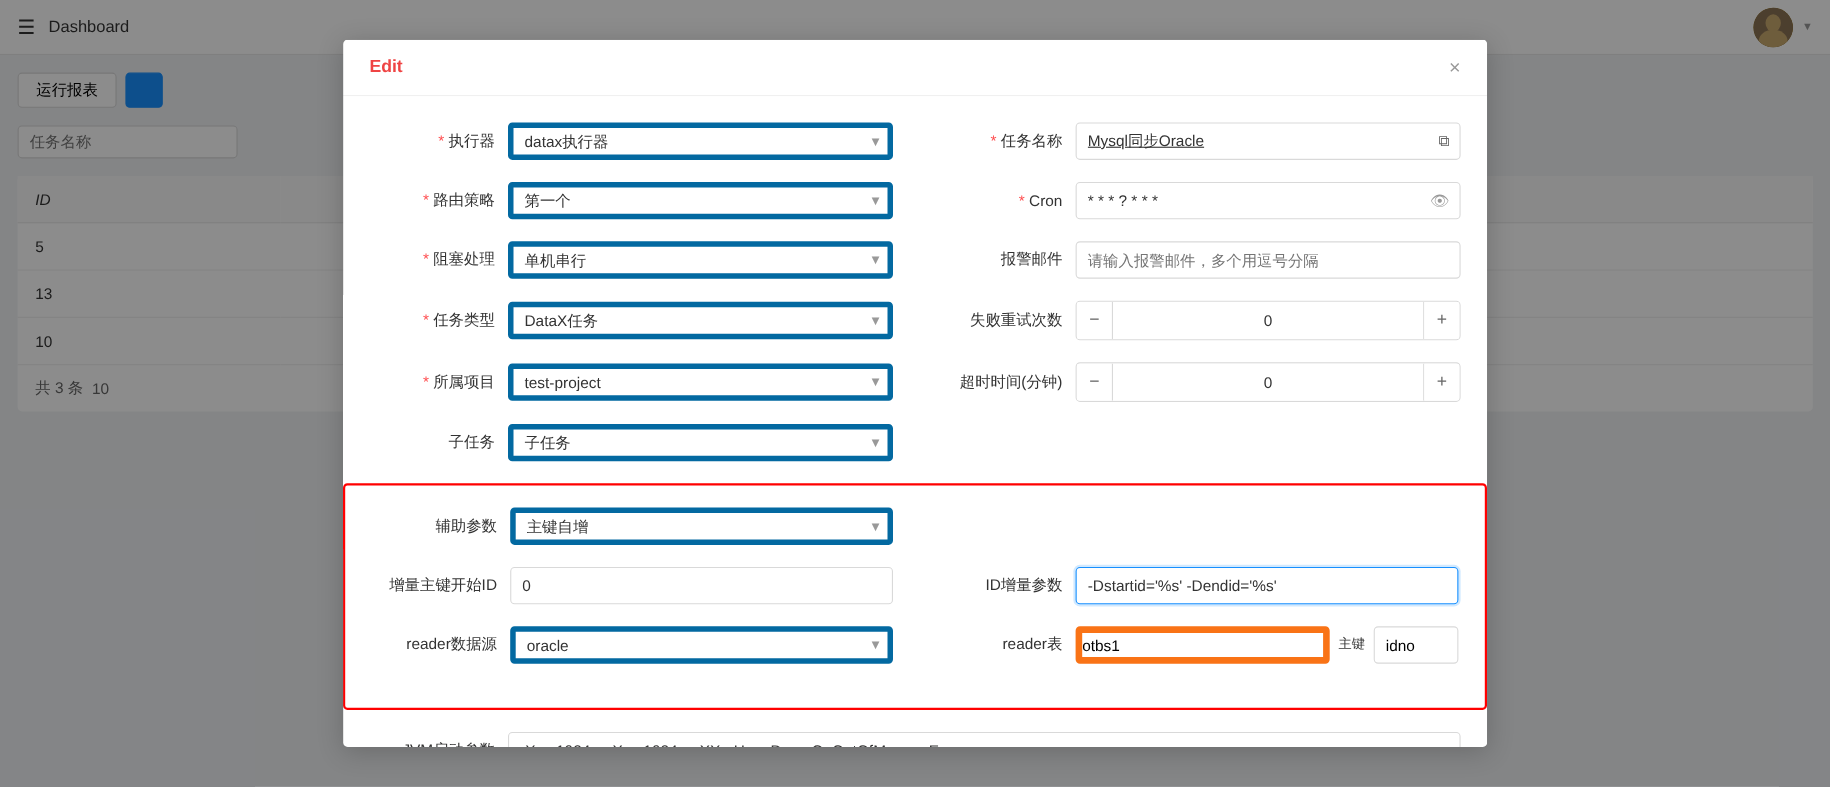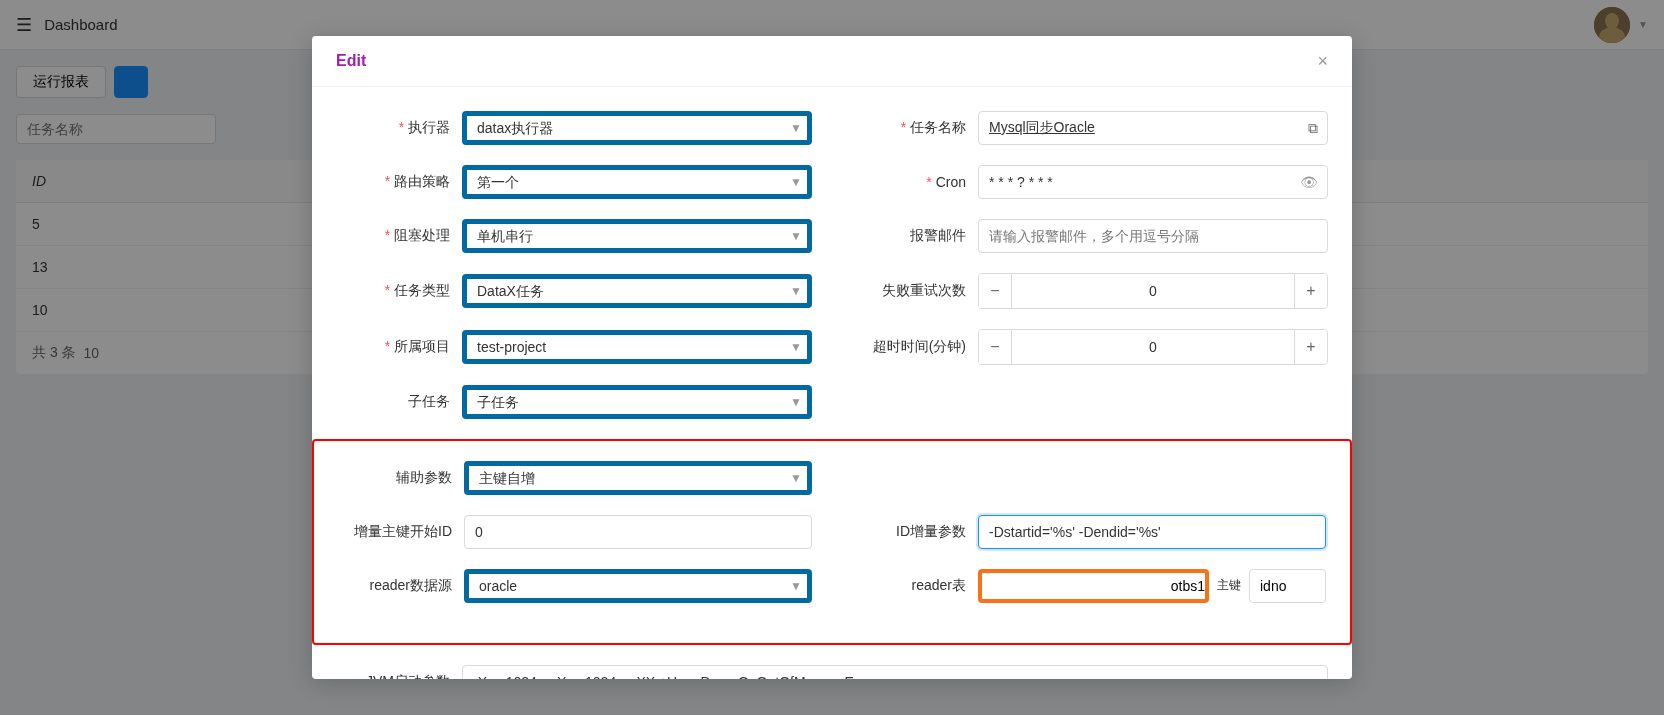--- a/index.html
+++ b/index.html
@@ -141,21 +141,21 @@
       display: flex;
       align-items: center;
       justify-content: space-between;
       padding: 16px 24px;
       border-bottom: 1px solid #f0f0f0;
     }
 
     .modal-title {
       font-size: 16px;
       font-weight: 600;
-      color: #a21caf;
+      color: #ef4444;
     }
 
     .modal-close {
       cursor: pointer;
       font-size: 18px;
       color: #999;
       background: none;
       border: none;
       line-height: 1;
     }
@@ -333,26 +333,25 @@
 
     .reader-table-group {
       display: flex;
       align-items: center;
       gap: 8px;
       flex: 1;
     }
 
     .reader-table-input {
       flex: 1;
-      border: 4px solid #f97316;
+      border: 6px solid #f97316;
       border-radius: 4px;
       padding: 6px 0;
       font-size: 14px;
       height: 34px;
-      text-align: right;
     }
 
     .reader-pk-label {
       font-size: 12px;
       color: #333;
       white-space: nowrap;
     }
 
     .reader-pk-input {
       width: 77px;

